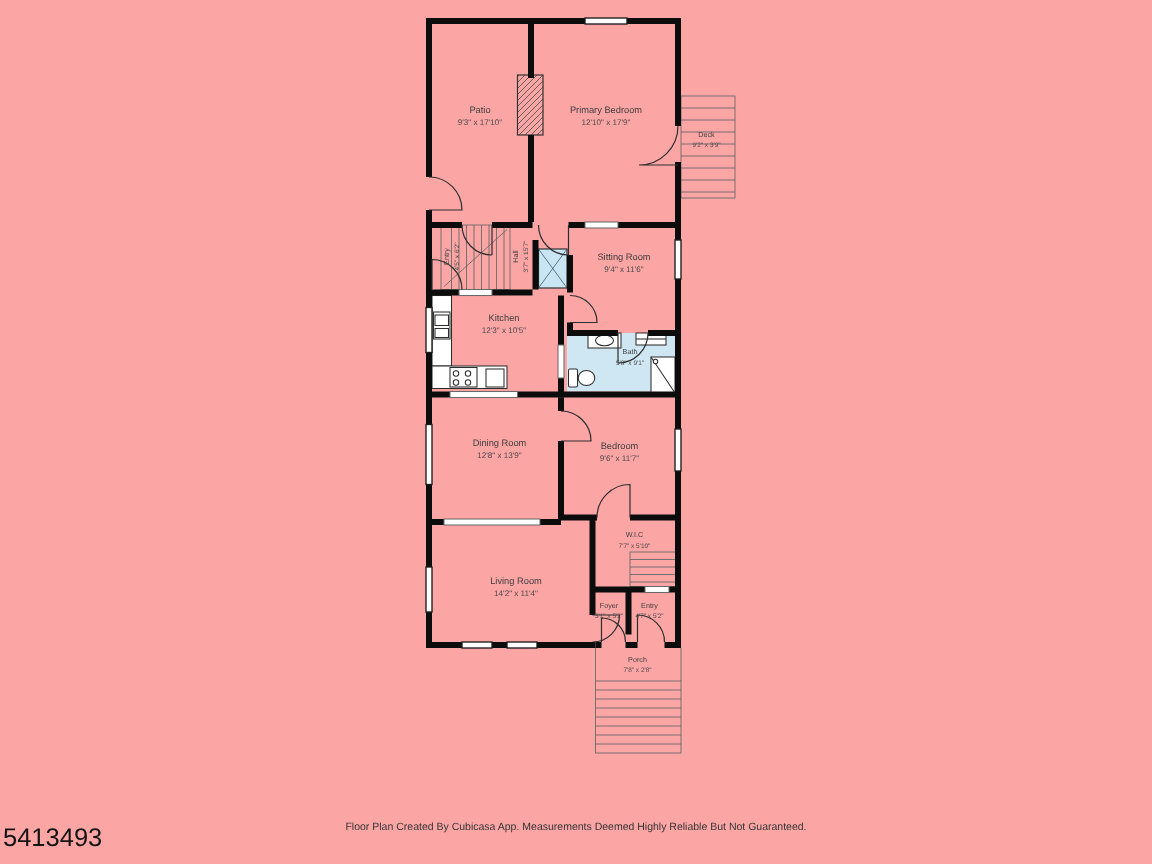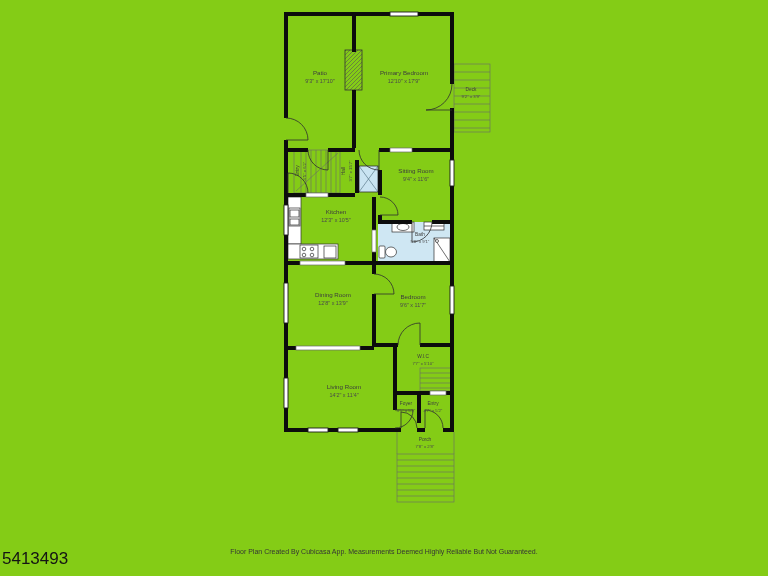--- a/index.html
+++ b/index.html
@@ -1,16 +1,16 @@
 <!DOCTYPE html>
 <html><head>
 <meta charset="utf-8">
 <style>
   html,body{margin:0;padding:0;background:#ffffff;}
-  .page{position:relative;width:768px;height:576px;background:#84cc16;overflow:hidden;
+  .page{position:relative;width:768px;height:576px;background:#fca5a5;overflow:hidden;
         font-family:"Liberation Sans",sans-serif;}
   .plan-svg{position:absolute;left:0;top:0;}
   .wall{fill:#0c0c0c;}
   .lite{stroke:#6a6a6a;stroke-width:0.6;fill:none;}
   .fixture{stroke:#2e2e2e;stroke-width:0.7;fill:#ffffff;}
   .door{stroke:#2e2e2e;stroke-width:0.8;fill:none;}
   .win{fill:#ffffff;stroke:#1c1c1c;stroke-width:0.9;}
   .open{fill:#ffffff;stroke:#6a6a6a;stroke-width:0.7;}
   text{fill:#3d3d3d;text-anchor:middle;font-family:"Liberation Sans",sans-serif;}
   .rn{font-size:6.2px;}

